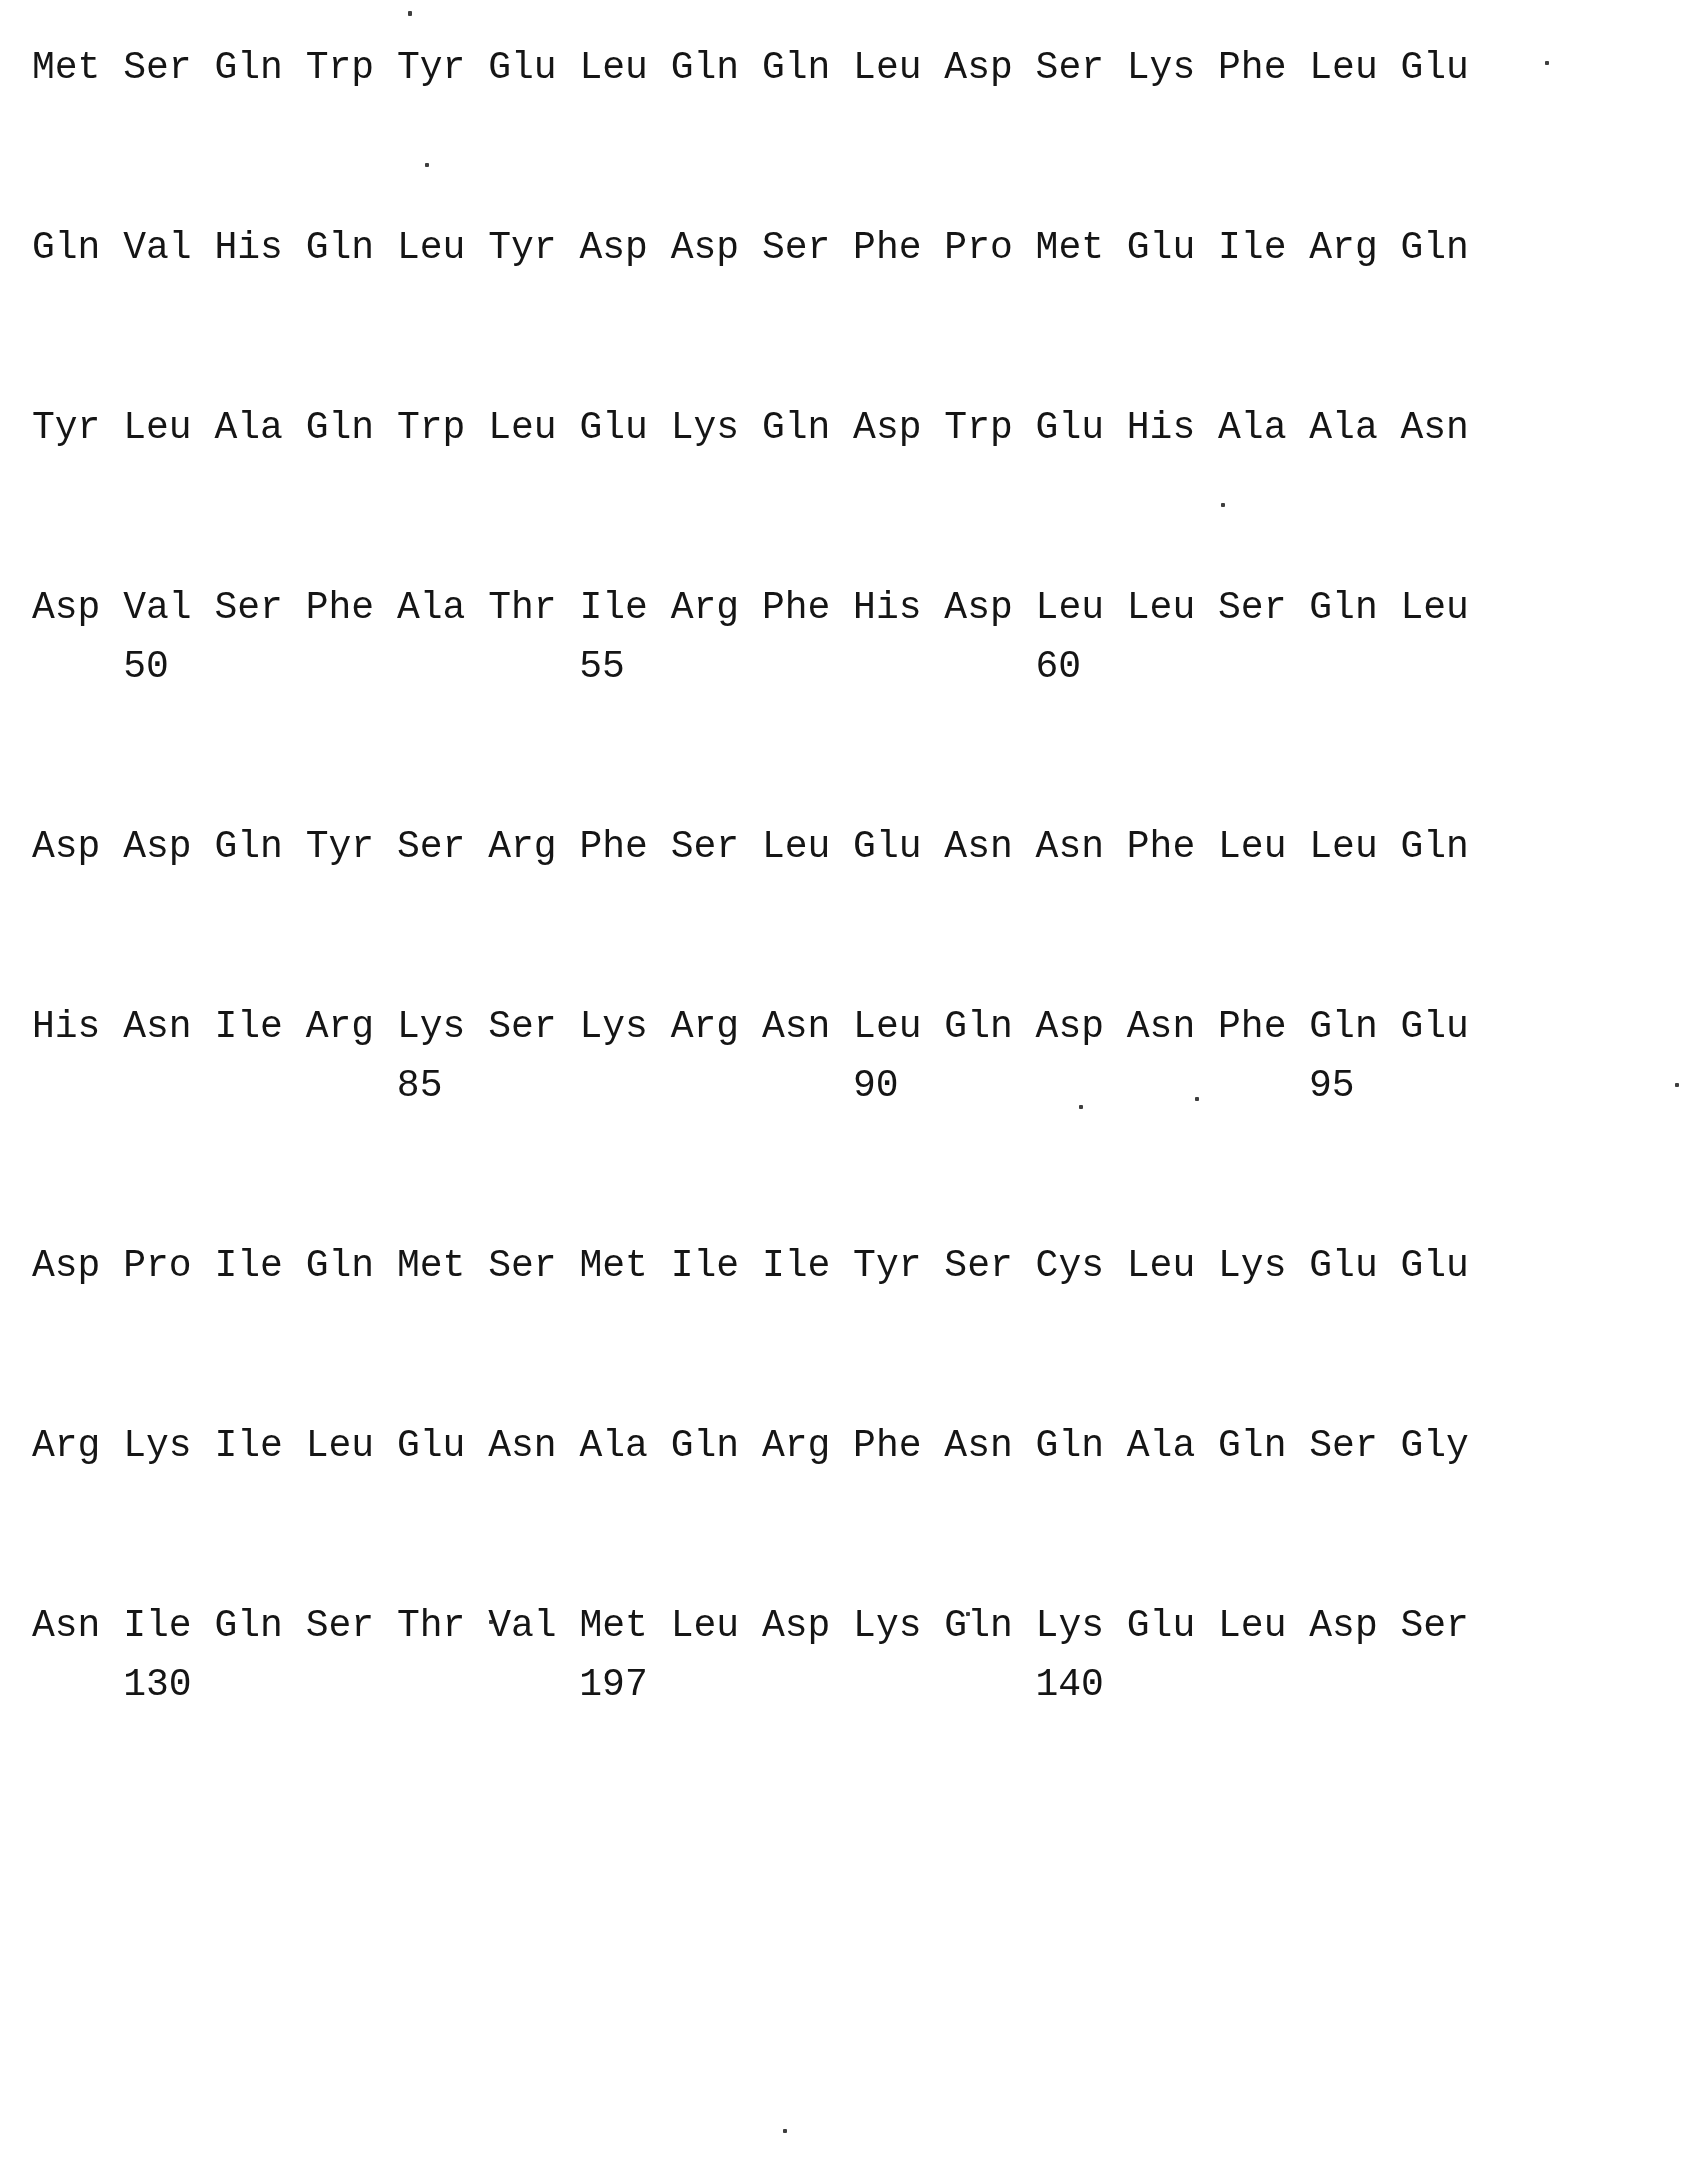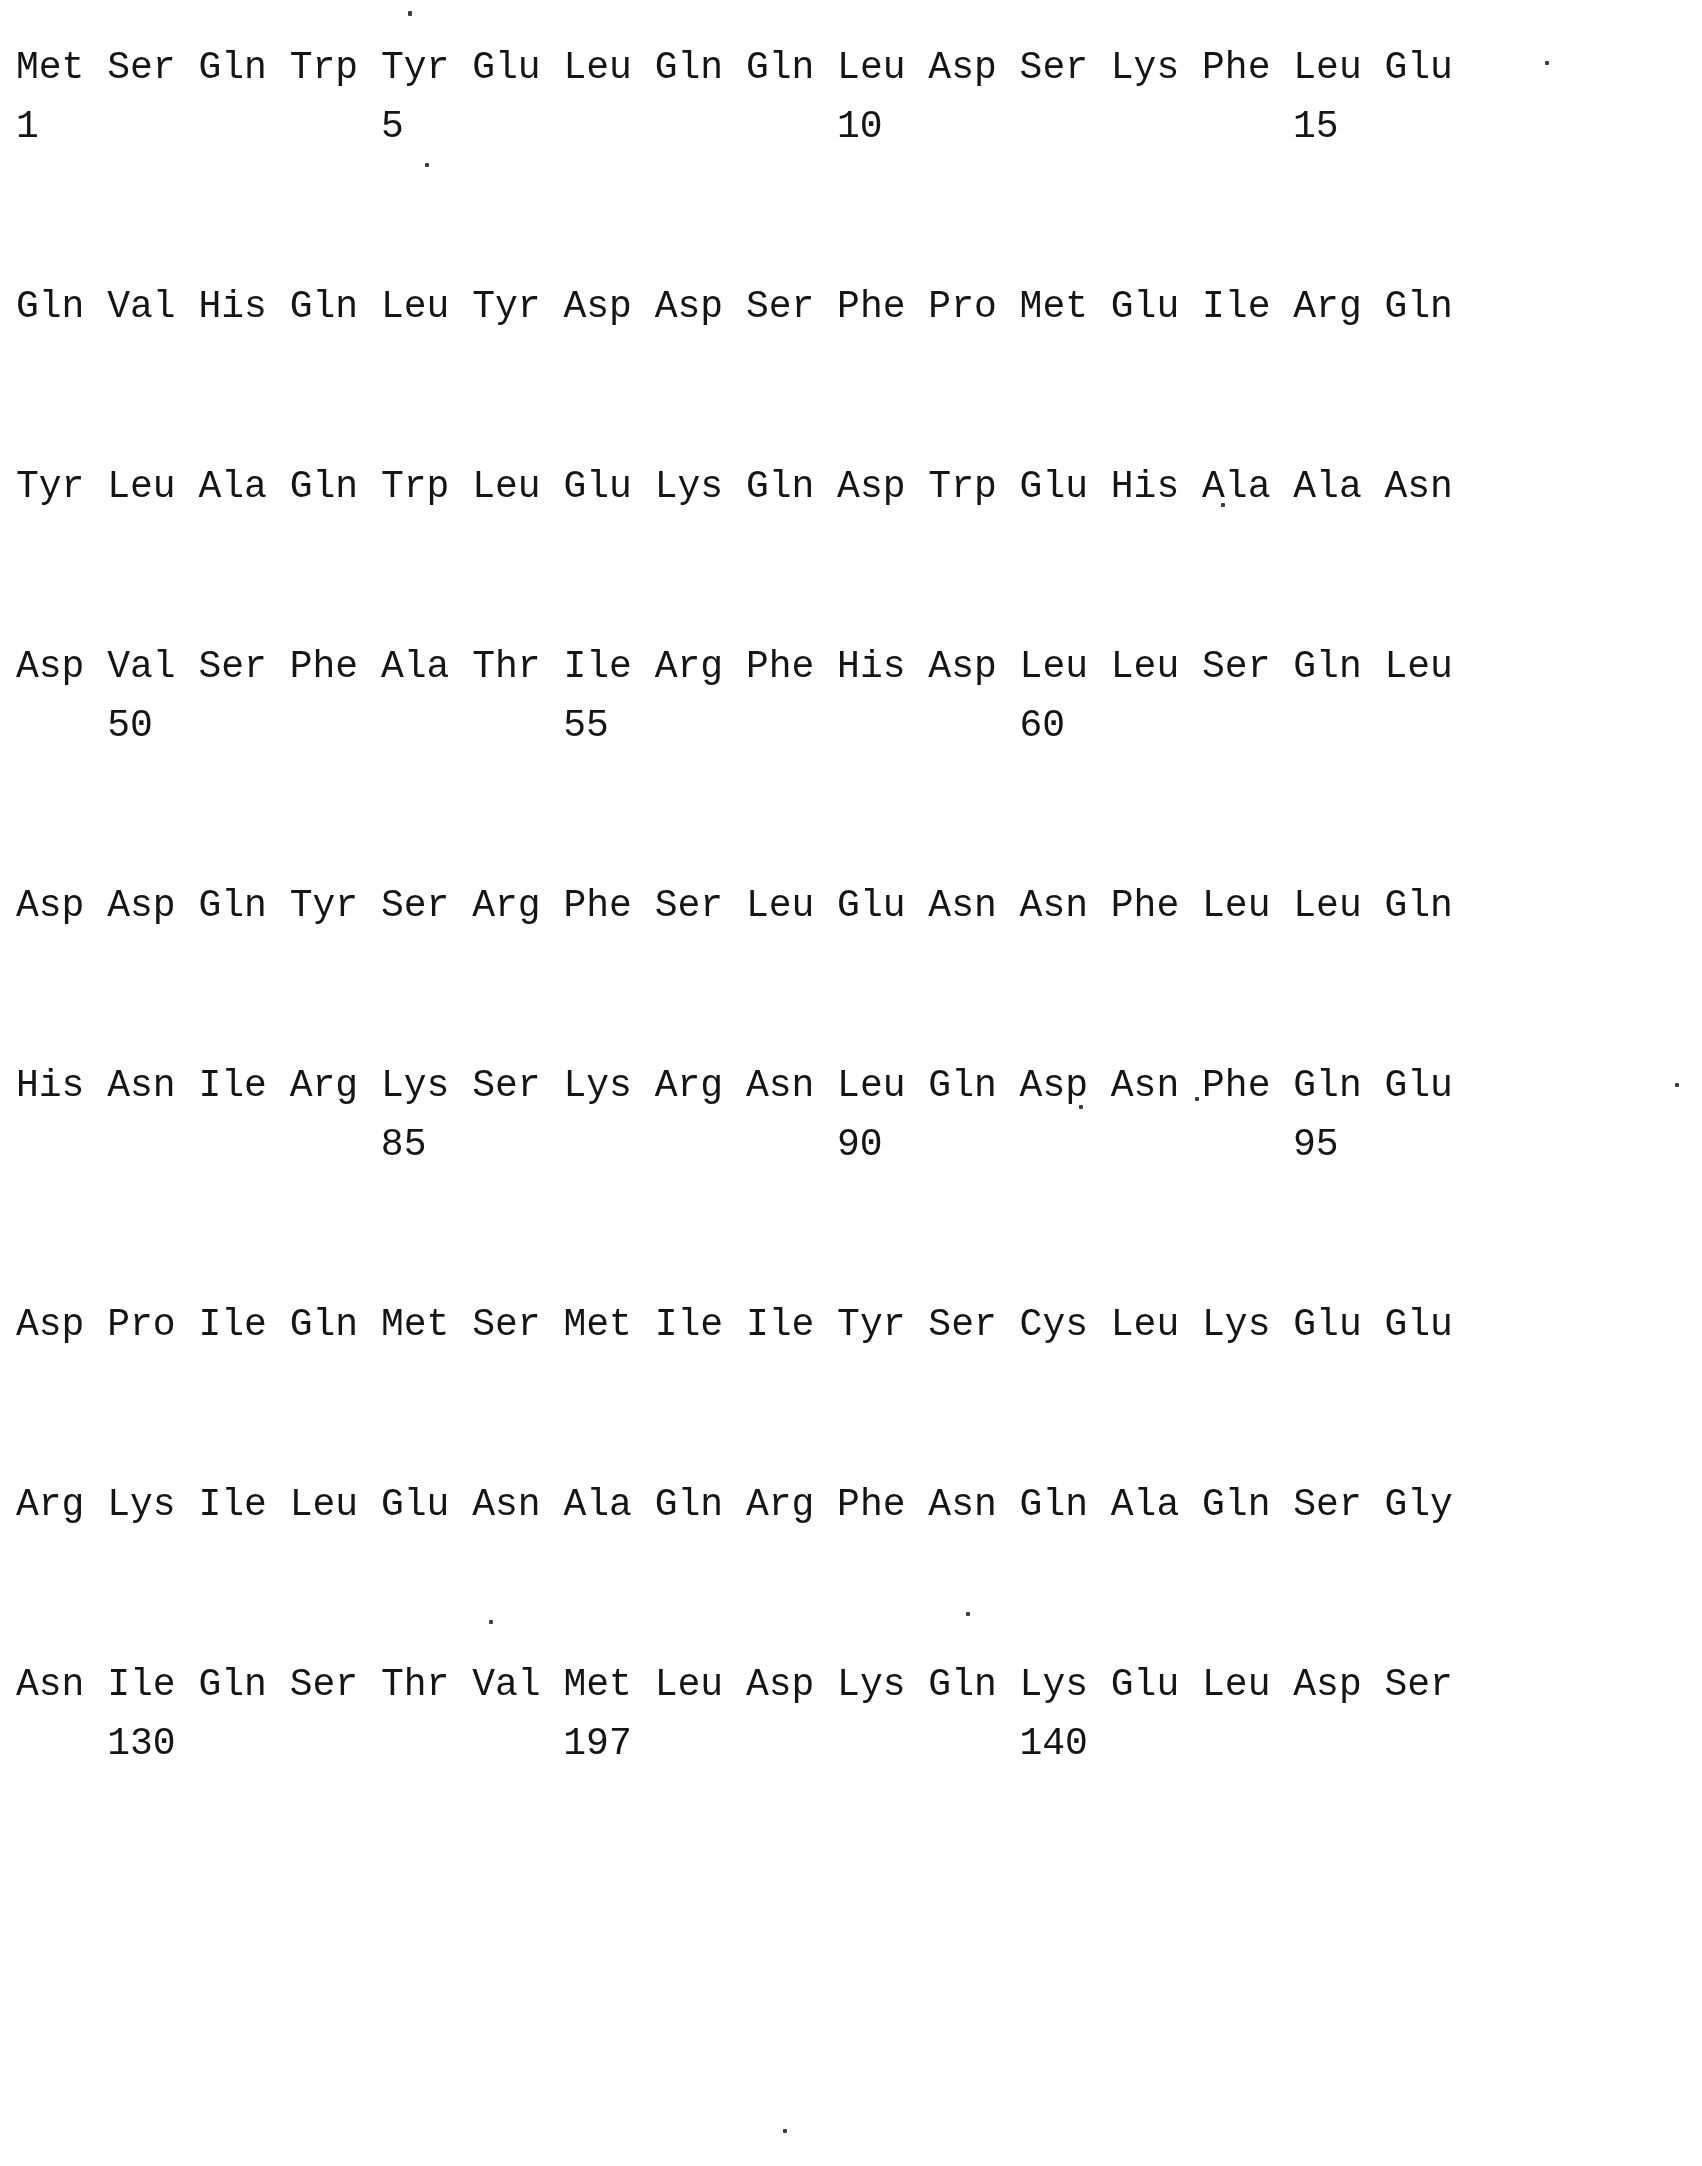--- a/index.html
+++ b/index.html
@@ -10,21 +10,21 @@
   body {
     position: relative;
     width: 1702px;
     height: 2166px;
     overflow: hidden;
     font-family: "Liberation Mono", "DejaVu Sans Mono", monospace;
     color: #151515;
   }
   .page {
     position: absolute;
-    left: 16px;
+    left: 32px;
     top: 38px;
     right: 0;
   }
   .seq-row {
     margin-bottom: 121px;
   }
   .seq-row:last-child {
     margin-bottom: 12px;
   }
   .res-line, .num-line {
@@ -46,21 +46,20 @@
     opacity: 0.85;
   }
 </style>
 </head>
 <body>
 
 <div class="page">
   <div id="rows">
   <div class="seq-row">
     <div class="res-line"><span>Met</span> <span>Ser</span> <span>Gln</span> <span>Trp</span> <span>Tyr</span> <span>Glu</span> <span>Leu</span> <span>Gln</span> <span>Gln</span> <span>Leu</span> <span>Asp</span> <span>Ser</span> <span>Lys</span> <span>Phe</span> <span>Leu</span> <span>Glu</span></div>
-    <div class="num-line"><span>1</span>               <span>5</span>                   <span>10</span>                  <span>15</span></div>
   </div>
 
   <div class="seq-row">
     <div class="res-line"><span>Gln</span> <span>Val</span> <span>His</span> <span>Gln</span> <span>Leu</span> <span>Tyr</span> <span>Asp</span> <span>Asp</span> <span>Ser</span> <span>Phe</span> <span>Pro</span> <span>Met</span> <span>Glu</span> <span>Ile</span> <span>Arg</span> <span>Gln</span></div>
   </div>
 
   <div class="seq-row">
     <div class="res-line"><span>Tyr</span> <span>Leu</span> <span>Ala</span> <span>Gln</span> <span>Trp</span> <span>Leu</span> <span>Glu</span> <span>Lys</span> <span>Gln</span> <span>Asp</span> <span>Trp</span> <span>Glu</span> <span>His</span> <span>Ala</span> <span>Ala</span> <span>Asn</span></div>
   </div>
 

